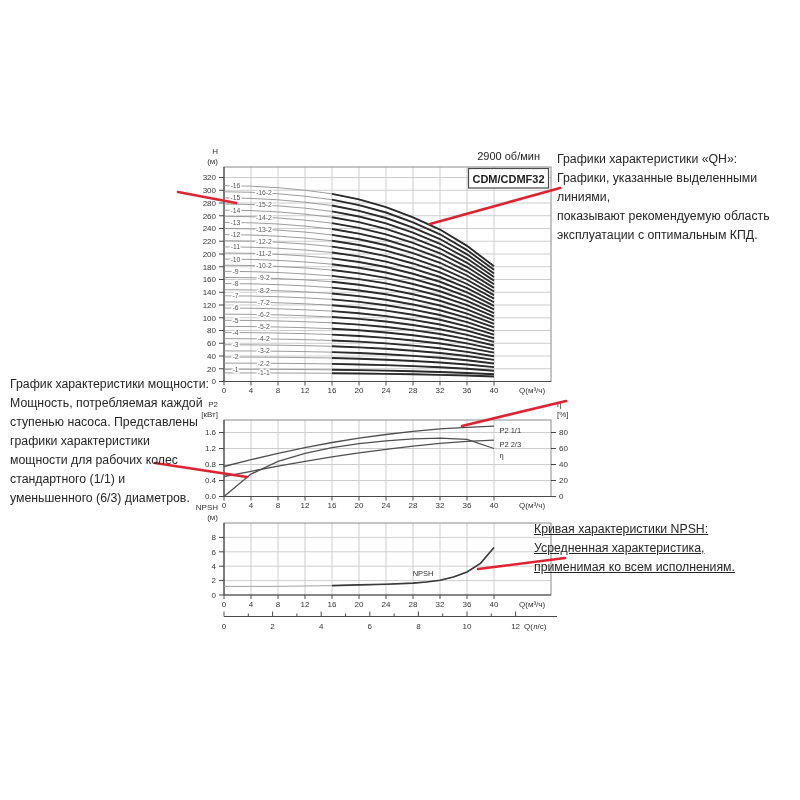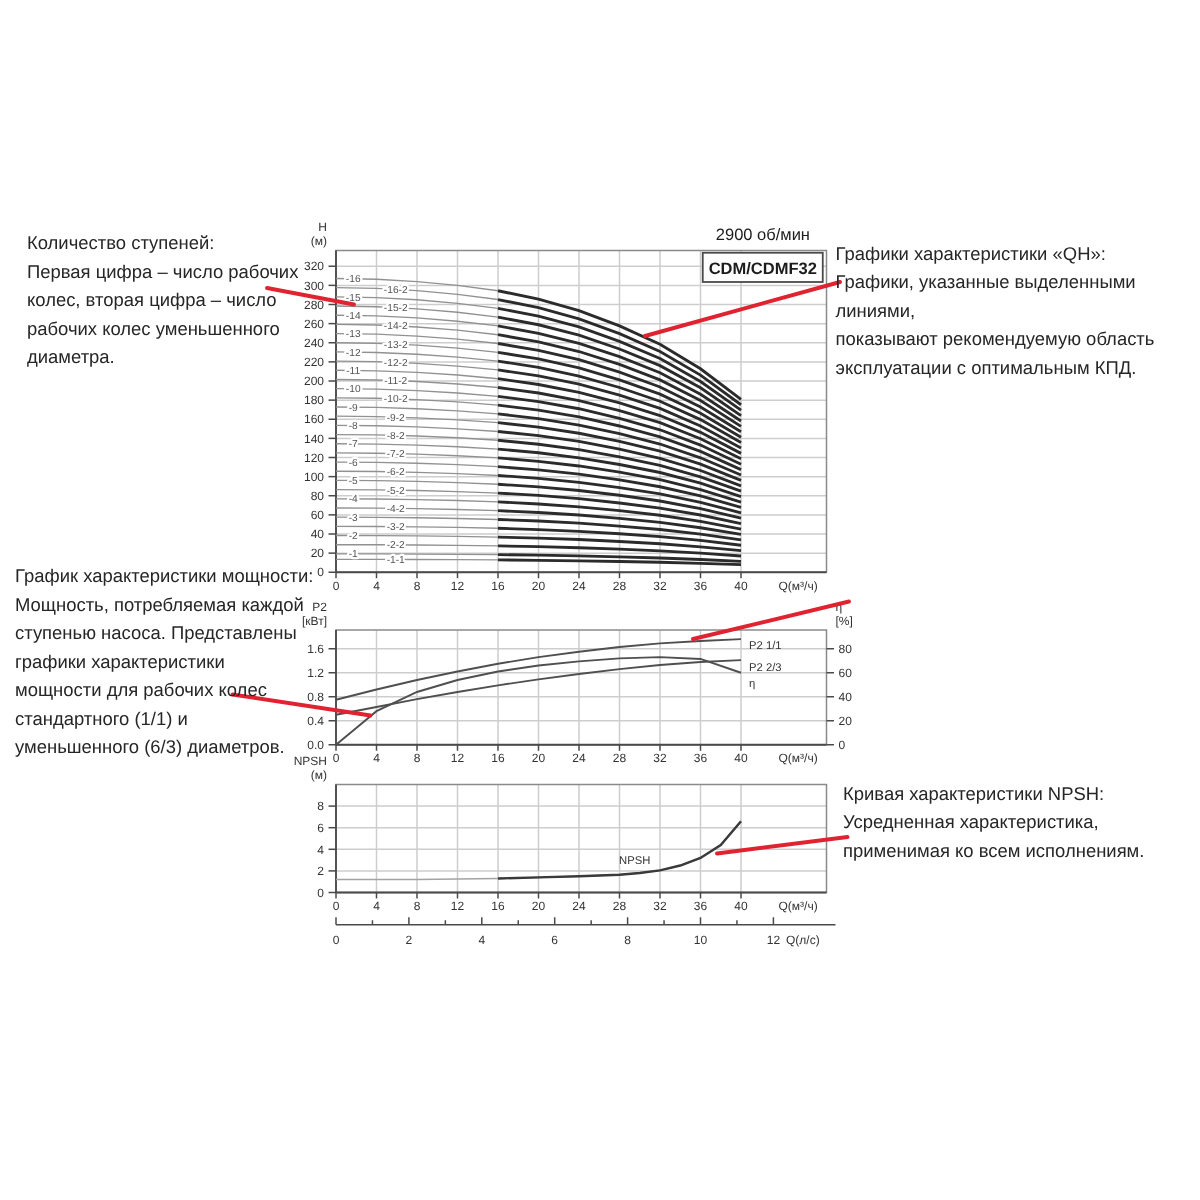--- a/index.html
+++ b/index.html
@@ -1,24 +1,24 @@
 <!DOCTYPE html>
 <html><head>
 <meta charset="utf-8">
 <style>
   html,body{margin:0;padding:0;background:#fff;}
   #stage{position:relative;width:800px;height:800px;background:#fff;overflow:hidden;
          font-family:"Liberation Sans","DejaVu Sans",sans-serif;}
   #charts{position:absolute;left:0;top:0;}
   .note{position:absolute;font-size:12.3px;line-height:19px;color:#262626;white-space:pre-line;}
   #note-stages{left:18px;top:153px;width:212px;}
-  #note-qh{left:557px;top:150px;width:243px;margin-top:10px;}
+  #note-qh{left:557px;top:150px;width:243px;}
   #note-power{left:10px;top:375px;width:212px;}
   #note-eff{left:570px;top:380px;width:229px;}
-  #note-npsh{left:562px;top:520px;width:237px;}
+  #note-npsh{left:534px;top:520px;width:237px;text-decoration:underline;}
 </style>
 </head>
 <body>
 
 <div id="stage">
   <svg id="charts" width="800" height="800" viewBox="0 0 800 800">
       <g>
         <g>
           <line x1="224" y1="368.75" x2="551" y2="368.75" stroke="#cdcdcd" stroke-width="1"></line>
           <line x1="224" y1="356" x2="551" y2="356" stroke="#cdcdcd" stroke-width="1"></line>
@@ -364,25 +364,20 @@
         <line x1="491.3" y1="613.5" x2="491.3" y2="616.5" stroke="#4a4a4a" stroke-width="1"></line>
         <text x="524" y="629" font-size="8" text-anchor="start" fill="#333333" font-family="&quot;Liberation Sans&quot;,&quot;DejaVu Sans&quot;,sans-serif">Q(л/с)</text>
       </g>
       <line x1="178" y1="192" x2="236" y2="203" stroke="#e02330" stroke-width="2.6" stroke-linecap="round"></line>
       <line x1="560" y1="188" x2="430" y2="224" stroke="#e02330" stroke-width="2.6" stroke-linecap="round"></line>
       <line x1="155" y1="463" x2="247" y2="477" stroke="#e02330" stroke-width="2.6" stroke-linecap="round"></line>
       <line x1="566" y1="401" x2="462" y2="426" stroke="#e02330" stroke-width="2.6" stroke-linecap="round"></line>
       <line x1="565" y1="558" x2="478" y2="569" stroke="#e02330" stroke-width="2.6" stroke-linecap="round"></line>
     </svg>
 
-  <div class="note" id="note-stages">Количество ступеней:
-Первая цифра – число рабочих
-колес, вторая цифра – число
-рабочих колес уменьшенного
-диаметра.</div>
   <div class="note" id="note-qh">Графики характеристики «QH»:
 Графики, указанные выделенными линиями,
 показывают рекомендуемую область
 эксплуатации с оптимальным КПД.</div>
   <div class="note" id="note-power">График характеристики мощности:
 Мощность, потребляемая каждой
 ступенью насоса. Представлены
 графики характеристики
 мощности для рабочих колес
 стандартного (1/1) и

